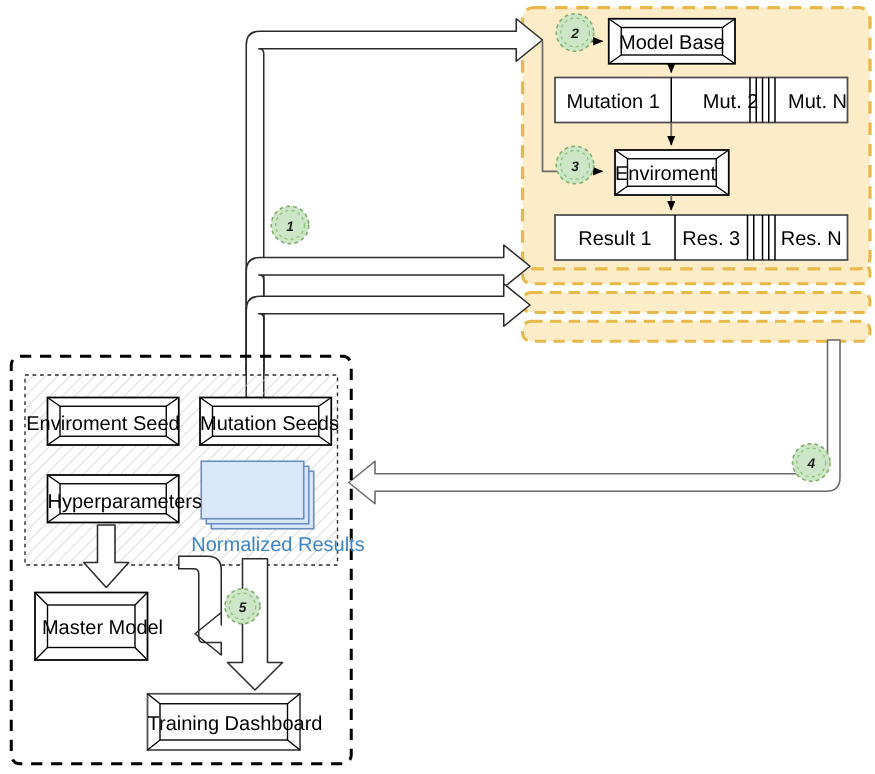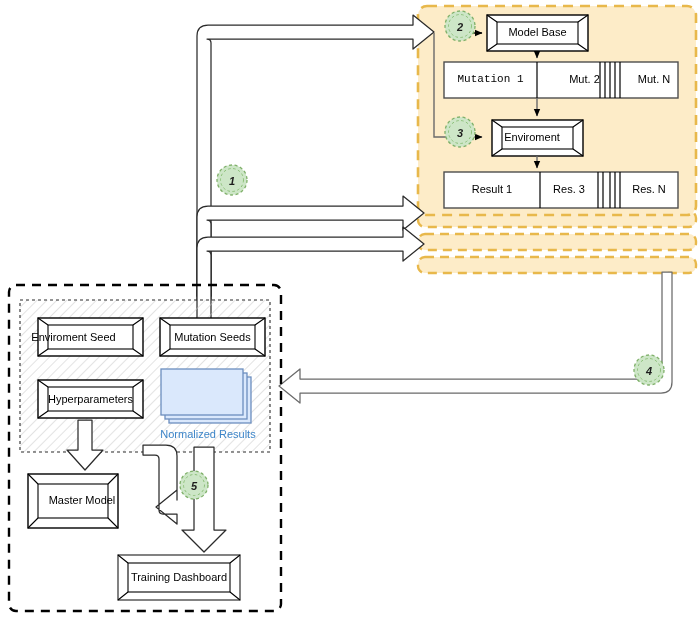--- a/index.html
+++ b/index.html
@@ -1,20 +1,20 @@
 <!DOCTYPE html>
 <html><head>
 <meta charset="utf-8">
 <style>
   html,body{margin:0;padding:0;background:#ffffff;}
   body{width:700px;height:619px;position:relative;overflow:hidden;
        font-family:"Liberation Sans","DejaVu Sans",sans-serif;}
   #stage{position:absolute;left:0;top:0;width:700px;height:619px;}
   svg{position:absolute;left:0;top:0;width:700px;height:619px;}
-  .lbl{position:absolute;font-size:11px;color:#000;white-space:nowrap;
+  .lbl{position:absolute;font-size:16px;color:#000;white-space:nowrap;
        text-align:center;pointer-events:none;}
   .lbl.blue{color:#3d85c8;}
   .badge-txt{font-style:italic;font-weight:bold;font-size:11px;fill:#1d1d1d;}
 </style>
 </head>
 <body>
 
 <div id="stage">
 
   <svg viewBox="0 0 700 619" xmlns="http://www.w3.org/2000/svg">
@@ -157,21 +157,21 @@
     <g>
       <circle cx="194" cy="485" r="14" fill="#cde6c7" stroke="#7fb069" stroke-width="1.3" stroke-dasharray="3 2.6"></circle>
       <circle cx="194" cy="485" r="10.5" fill="none" stroke="#8cc078" stroke-width="1" stroke-dasharray="2.5 2.5"></circle>
       <text class="badge-txt" x="194" y="489.5" text-anchor="middle">5</text>
     </g>
   </svg>
 
   <div class="lbl" style="left:487px;top:26px;width:101px;">Model Base</div>
   <div class="lbl" style="left:492px;top:131px;width:80px;">Enviroment</div>
 
-  <div class="lbl" style="left:444px;top:73px;width:93px;font-family:Liberation Mono, monospace;">Mutation 1</div>
+  <div class="lbl" style="left:444px;top:73px;width:93px;">Mutation 1</div>
   <div class="lbl" style="left:537px;top:73px;width:63px;padding-left:16px;">Mut. 2</div>
   <div class="lbl" style="left:620px;top:73px;width:68px;">Mut. N</div>
 
   <div class="lbl" style="left:444px;top:183px;width:96px;">Result 1</div>
   <div class="lbl" style="left:540px;top:183px;width:58px;">Res. 3</div>
   <div class="lbl" style="left:620px;top:183px;width:58px;">Res. N</div>
 
   <div class="lbl" style="left:21px;top:331px;width:105px;">Enviroment Seed</div>
   <div class="lbl" style="left:160px;top:331px;width:105px;">Mutation Seeds</div>
   <div class="lbl" style="left:38px;top:393px;width:105px;">Hyperparameters</div>

